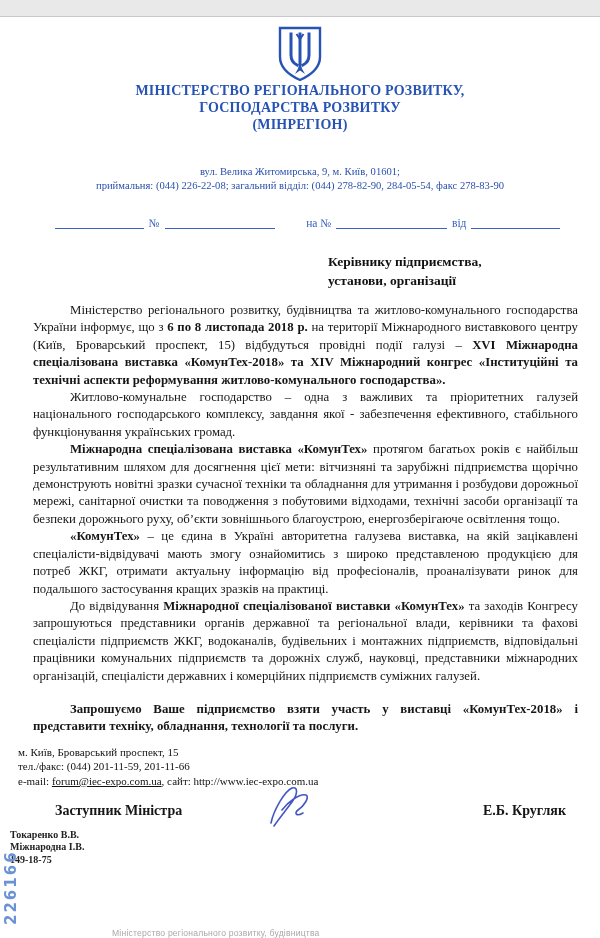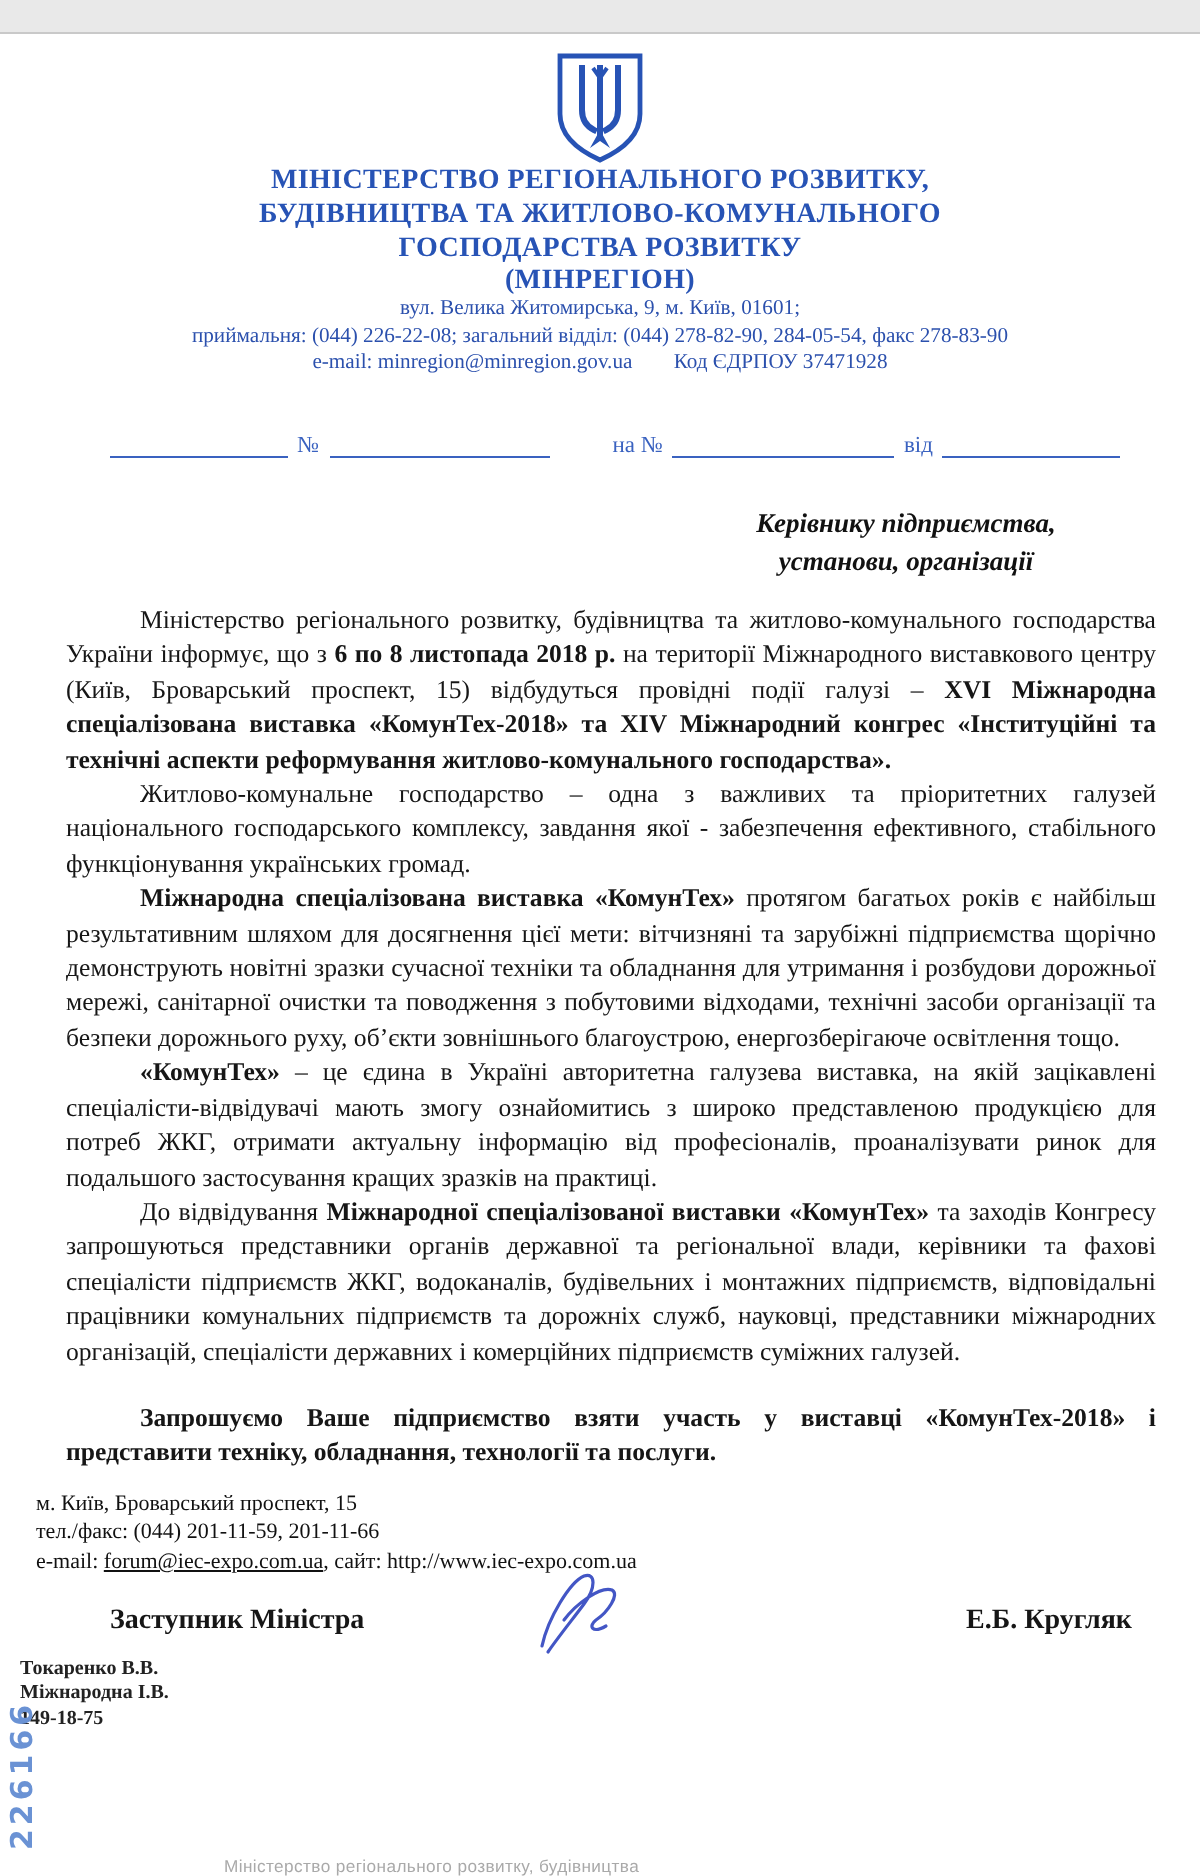--- a/index.html
+++ b/index.html
@@ -14,38 +14,38 @@
     color:#161616;
   }
   
   .emblem-wrap{position:absolute;top:8px;left:0;width:100%;text-align:center;}
   .ministry-title{
     position:absolute;top:66px;left:0;width:100%;
     text-align:center;font-weight:bold;font-size:14px;line-height:16.8px;
     color:#2753b5;letter-spacing:.2px;
   }
   .address{
-    position:absolute;top:131px;left:0;width:100%;
+    position:absolute;top:148px;left:0;width:100%;
     text-align:center;font-size:10.6px;line-height:13.6px;color:#2b50ad;
   }
   .address .email{margin-right:18px;}
   
   .ref-line{
     position:absolute;top:198px;left:55px;width:505px;
     display:flex;align-items:flex-end;
     font-size:11.5px;color:#3a62c0;
   }
   .ref-line .lbl{margin:0 5px;white-space:nowrap;}
   .ref-line .blank{border-bottom:1px solid #3a62c0;height:13px;}
   .b1{flex:1.0;} .b2{flex:1.25;} .b3{flex:1.25;} .b4{flex:1.0;}
   .ref-gap{width:26px;}
   
   .recipient{
     position:absolute;top:236px;right:22px;width:250px;
-    text-align:center;font-weight:bold;font-size:13.5px;line-height:18.5px;color:#111;font-style:italic;
+    font-weight:bold;font-size:13.5px;line-height:18.5px;color:#111;
   }
   
   .content{position:absolute;top:285px;left:33px;right:22px;}
   .para{
     margin:0;text-align:justify;text-indent:37px;
     font-size:12.8px;line-height:17.4px;
   }
   .para.space-before{margin-top:16px;}
   .para .b, .bold{font-weight:bold;}
   
@@ -98,32 +98,27 @@
         <path d="M16 9 V30 Q16 37 22 40"></path>
         <path d="M34 9 V30 Q34 37 28 40"></path>
       </g>
       <path d="M25 40 L20 49 L25 45.5 L30 49 Z" fill="#2753b5"></path>
       <path d="M21.5 9 L25 14 L28.5 9" fill="none" stroke="#2753b5" stroke-width="2"></path>
     </svg>
   </div>
 
   <div class="ministry-title">
     <div>МІНІСТЕРСТВО РЕГІОНАЛЬНОГО РОЗВИТКУ,</div>
-    <div>БУДІВНИЦТВА ТА ЖИТЛОВО-КОМУНАЛЬНОГО</div>
     <div>ГОСПОДАРСТВА РОЗВИТКУ</div>
     <div>(МІНРЕГІОН)</div>
   </div>
 
   <div class="address">
     <div>вул. Велика Житомирська, 9,  м. Київ,  01601;</div>
     <div>приймальня: (044) 226-22-08; загальний відділ: (044) 278-82-90, 284-05-54, факс 278-83-90</div>
-    <div>
-      <span class="email">e-mail: minregion@minregion.gov.ua</span>
-      <span>Код ЄДРПОУ  37471928</span>
-    </div>
   </div>
 
   <div class="ref-line">
     <span class="blank b1"></span>
     <span class="lbl">№</span>
     <span class="blank b2"></span>
     <span class="ref-gap"></span>
     <span class="lbl">на №</span>
     <span class="blank b3"></span>
     <span class="lbl">від</span>

